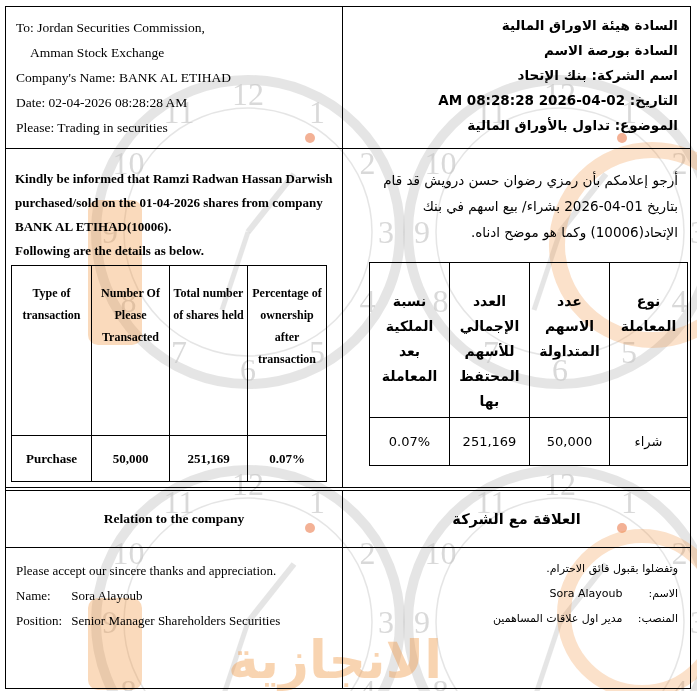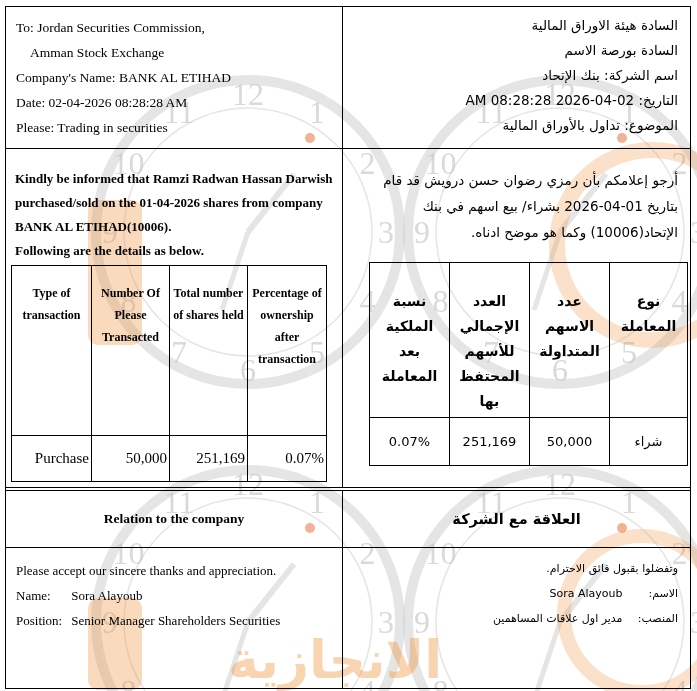--- a/index.html
+++ b/index.html
@@ -12,31 +12,31 @@
   .col-en{width:337px;box-sizing:border-box;border-right:1px solid #000;overflow:hidden;}
   .col-ar{flex:1;box-sizing:border-box;direction:rtl;text-align:right;overflow:hidden;
           font-family:"DejaVu Sans",sans-serif;}
   .r-header{height:142px;border-bottom:1px solid #000;}
   .r-body{height:342px;border-bottom:4px double #000;}
   .r-rel-label{height:57px;border-bottom:1px solid #000;}
   .r-rel-value{height:53px;border-bottom:4px double #000;}
   .r-footer{flex:1;}
   .header-en{padding:8px 10px;line-height:25px;font-size:13.5px;}
   .header-en .indent{padding-left:14px;}
-  .header-ar{padding:6px 12px;line-height:25px;font-size:13.5px;}
+  .header-ar{padding:6px 12px;line-height:25px;font-size:13.5px;font-weight:bold;}
   .notice-en{padding:18px 8px 0 9px;line-height:24px;font-size:13px;font-weight:bold;}
   .notice-ar{padding:18px 12px 0 8px;line-height:26px;font-size:13.5px;}
   .tbl{border-collapse:collapse;table-layout:fixed;background:transparent;}
   .tbl th,.tbl td{border:1px solid #000;overflow-wrap:break-word;word-wrap:break-word;}
   .tbl-en{margin:2px 0 0 5px;width:315px;}
   .tbl-en thead tr{height:170px;}
   .tbl-en tbody tr{height:46px;}
   .tbl-en th{font-weight:bold;font-size:12px;line-height:22px;text-align:center;
              vertical-align:top;padding:16px 3px 3px 3px;}
-  .tbl-en td{font-size:15px;text-align:right;vertical-align:middle;padding:2px;}
+  .tbl-en td{font-size:13px;text-align:center;vertical-align:middle;padding:2px;font-weight:bold;}
   .tbl-ar{margin:17px 2px 0 auto;width:318px;}
   .tbl-ar thead tr{height:148px;}
   .tbl-ar tbody tr{height:48px;}
   .tbl-ar th{font-weight:bold;font-size:14px;line-height:25px;text-align:center;
              vertical-align:top;padding:26px 3px 3px 3px;}
   .tbl-ar td{font-size:13px;text-align:center;vertical-align:middle;padding:2px;}
   .rel-cell{display:flex;align-items:center;justify-content:center;font-weight:bold;font-size:13.5px;}
   .rel-cell-ar{font-size:14.5px;}
   .val-cell-en{display:flex;align-items:center;padding-left:10px;font-size:13.5px;}
   .val-cell-ar{display:flex;align-items:center;padding-right:14px;font-size:13.5px;}

